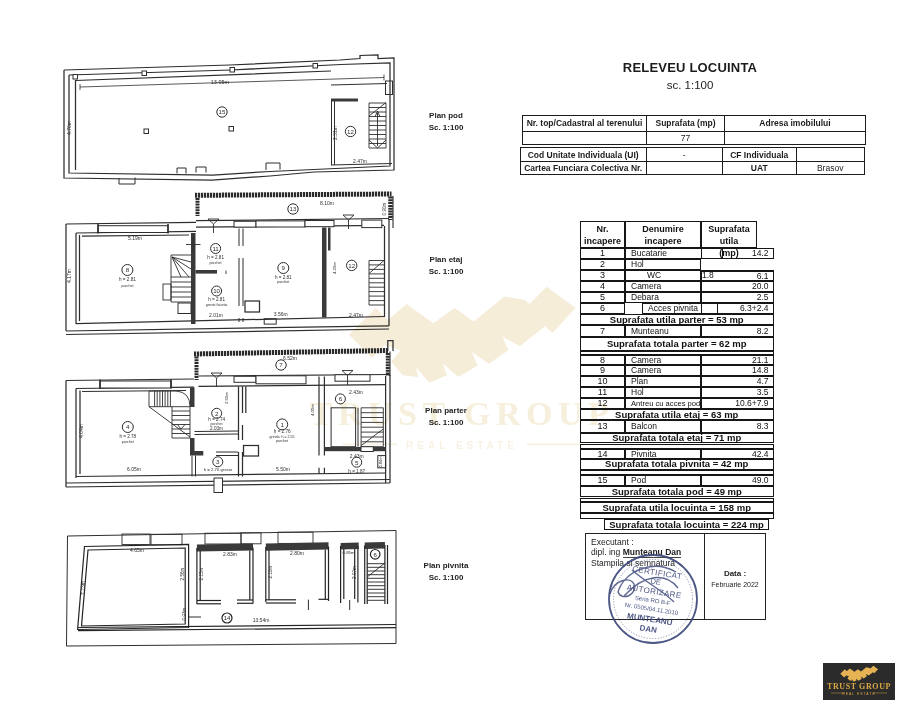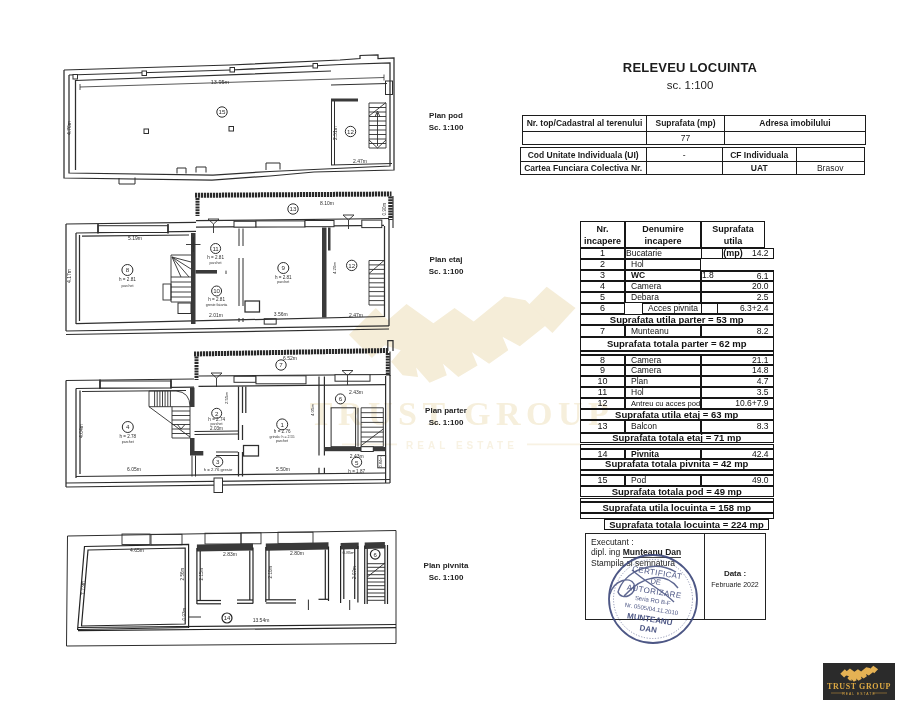--- a/index.html
+++ b/index.html
@@ -611,29 +611,29 @@
 <td style="border:1.4px solid #1c1c1c;width:71px;text-align:center;">UAT</td>
 <td style="border:1.4px solid #1c1c1c;text-align:center;font-weight:normal;">Brasov</td>
 </tr>
 </tbody>
     </table>
 </div>
 
 <div class="abs" style="left:0;top:0;z-index:3;">
 <div style="position:absolute;box-sizing:border-box;color:#111;left:580px;top:221px;width:45px;height:27px;border:1.3px solid #161616;font-size:9px;font-weight:bold;text-align:center;line-height:1.35;padding-top:1px;">Nr.<br>incapere</div>
     <div style="position:absolute;box-sizing:border-box;color:#111;left:625px;top:221px;width:76px;height:27px;border:1.3px solid #161616;font-size:9px;font-weight:bold;text-align:center;line-height:1.35;padding-top:1px;">Denumire<br>incapere</div>
-    <div style="position:absolute;box-sizing:border-box;color:#111;left:701px;top:221px;width:64px;height:27px;border:1.3px solid #161616;font-size:9px;font-weight:bold;text-align:center;line-height:1.35;padding-top:1px;">Suprafata utila<br>(mp)</div>
+    <div style="position:absolute;box-sizing:border-box;color:#111;left:701px;top:221px;width:56px;height:27px;border:1.3px solid #161616;font-size:9px;font-weight:bold;text-align:center;line-height:1.35;padding-top:1px;">Suprafata utila<br>(mp)</div>
     <div style="position:absolute;box-sizing:border-box;color:#111;left:580px;top:248px;width:45px;height:11px;border:1.3px solid #161616;font-size:9px;text-align:center;line-height:9px;">1</div>
-    <div style="position:absolute;box-sizing:border-box;color:#111;left:625px;top:248px;width:98px;height:11px;border:1.3px solid #161616;font-size:8.5px;line-height:9px;white-space:nowrap;overflow:hidden;">Bucatarie</div>
+    <div style="position:absolute;box-sizing:border-box;color:#111;left:625px;top:248px;width:98px;height:11px;border:1.3px solid #161616;font-size:8.5px;padding-left:5px;line-height:9px;white-space:nowrap;overflow:hidden;">Bucatarie</div>
     <div style="position:absolute;box-sizing:border-box;color:#111;left:701px;top:248px;width:72.5px;height:11px;border:1.3px solid #161616;font-size:8.5px;text-align:right;padding-right:4px;line-height:9px;">14.2</div>
     <div style="position:absolute;box-sizing:border-box;color:#111;left:580px;top:259px;width:45px;height:11px;border:1.3px solid #161616;font-size:9px;text-align:center;line-height:9px;">2</div>
     <div style="position:absolute;box-sizing:border-box;color:#111;left:625px;top:259px;width:76px;height:11px;border:1.3px solid #161616;font-size:8.5px;padding-left:5px;line-height:9px;white-space:nowrap;overflow:hidden;">Hol</div>
     <div style="position:absolute;box-sizing:border-box;color:#111;left:701px;top:259px;width:72.5px;height:11px;border:1.3px solid #161616;font-size:8.5px;text-align:right;padding-right:4px;line-height:9px;margin-top:12px;">6.1</div>
     <div style="position:absolute;box-sizing:border-box;color:#111;left:580px;top:270px;width:45px;height:11px;border:1.3px solid #161616;font-size:9px;text-align:center;line-height:9px;">3</div>
-    <div style="position:absolute;box-sizing:border-box;color:#111;left:625px;top:270px;width:76px;height:11px;border:1.3px solid #161616;font-size:8.5px;padding-left:5px;line-height:9px;white-space:nowrap;overflow:hidden;font-weight:bold;">WC</div>
+    <div style="position:absolute;box-sizing:border-box;color:#111;left:625px;top:270px;width:76px;height:11px;border:1.3px solid #161616;font-size:8.5px;padding-left:21px;line-height:9px;white-space:nowrap;overflow:hidden;">WC</div>
     <div style="position:absolute;box-sizing:border-box;color:#111;left:701px;top:270px;width:72.5px;height:11px;border:1.3px solid #161616;font-size:8.5px;text-align:left;padding-right:4px;line-height:9px;">1.8</div>
     <div style="position:absolute;box-sizing:border-box;color:#111;left:580px;top:281px;width:45px;height:10.5px;border:1.3px solid #161616;font-size:9px;text-align:center;line-height:8.5px;">4</div>
     <div style="position:absolute;box-sizing:border-box;color:#111;left:625px;top:281px;width:76px;height:10.5px;border:1.3px solid #161616;font-size:8.5px;padding-left:5px;line-height:8.5px;white-space:nowrap;overflow:hidden;">Camera</div>
     <div style="position:absolute;box-sizing:border-box;color:#111;left:701px;top:281px;width:72.5px;height:10.5px;border:1.3px solid #161616;font-size:8.5px;text-align:right;padding-right:4px;line-height:8.5px;">20.0</div>
     <div style="position:absolute;box-sizing:border-box;color:#111;left:580px;top:291.5px;width:45px;height:11px;border:1.3px solid #161616;font-size:9px;text-align:center;line-height:9px;">5</div>
     <div style="position:absolute;box-sizing:border-box;color:#111;left:625px;top:291.5px;width:76px;height:11px;border:1.3px solid #161616;font-size:8.5px;padding-left:5px;line-height:9px;white-space:nowrap;overflow:hidden;">Debara</div>
     <div style="position:absolute;box-sizing:border-box;color:#111;left:701px;top:291.5px;width:72.5px;height:11px;border:1.3px solid #161616;font-size:8.5px;text-align:right;padding-right:4px;line-height:9px;">2.5</div>
     <div style="position:absolute;box-sizing:border-box;color:#111;left:580px;top:302.5px;width:45px;height:11px;border:1.3px solid #161616;font-size:9px;text-align:center;line-height:9px;">6</div>
     <div style="position:absolute;box-sizing:border-box;color:#111;left:642px;top:302.5px;width:76px;height:11px;border:1.3px solid #161616;font-size:8.5px;padding-left:5px;line-height:9px;white-space:nowrap;overflow:hidden;">Acces pivnita</div>
     <div style="position:absolute;box-sizing:border-box;color:#111;left:701px;top:302.5px;width:72.5px;height:11px;border:1.3px solid #161616;font-size:8.5px;text-align:right;padding-right:4px;line-height:9px;">6.3+2.4</div>
@@ -658,21 +658,21 @@
     <div style="position:absolute;box-sizing:border-box;color:#111;left:580px;top:397.6px;width:45px;height:11px;border:1.3px solid #161616;font-size:9px;text-align:center;line-height:9px;">12</div>
     <div style="position:absolute;box-sizing:border-box;color:#111;left:625px;top:397.6px;width:76px;height:11px;border:1.3px solid #161616;font-size:7.6px;padding-left:5px;line-height:9px;white-space:nowrap;overflow:hidden;">Antreu cu acces pod</div>
     <div style="position:absolute;box-sizing:border-box;color:#111;left:701px;top:397.6px;width:72.5px;height:11px;border:1.3px solid #161616;font-size:8.5px;text-align:right;padding-right:4px;line-height:9px;">10.6+7.9</div>
     <div style="position:absolute;box-sizing:border-box;color:#111;left:580px;top:408.6px;width:193.5px;height:11.799999999999955px;border:1.3px solid #161616;font-size:9.5px;font-weight:bold;text-align:center;line-height:9.799999999999955px;">Suprafata utila etaj = 63 mp</div>
     <div style="position:absolute;box-sizing:border-box;color:#111;left:580px;top:420.4px;width:45px;height:12.5px;border:1.3px solid #161616;font-size:9px;text-align:center;line-height:10.5px;">13</div>
     <div style="position:absolute;box-sizing:border-box;color:#111;left:625px;top:420.4px;width:76px;height:12.5px;border:1.3px solid #161616;font-size:8.5px;padding-left:5px;line-height:10.5px;white-space:nowrap;overflow:hidden;">Balcon</div>
     <div style="position:absolute;box-sizing:border-box;color:#111;left:701px;top:420.4px;width:72.5px;height:12.5px;border:1.3px solid #161616;font-size:8.5px;text-align:right;padding-right:4px;line-height:10.5px;">8.3</div>
     <div style="position:absolute;box-sizing:border-box;color:#111;left:580px;top:432.9px;width:193.5px;height:10.600000000000023px;border:1.3px solid #161616;font-size:9.5px;font-weight:bold;text-align:center;line-height:8.600000000000023px;">Suprafata totala etaj = 71 mp</div>
     <div style="position:absolute;box-sizing:border-box;color:#111;left:580px;top:443.5px;width:193.5px;height:5.100000000000023px;border:1.3px solid #161616;"></div>
     <div style="position:absolute;box-sizing:border-box;color:#111;left:580px;top:448.6px;width:45px;height:10.799999999999955px;border:1.3px solid #161616;font-size:9px;text-align:center;line-height:8.799999999999955px;">14</div>
-    <div style="position:absolute;box-sizing:border-box;color:#111;left:625px;top:448.6px;width:76px;height:10.799999999999955px;border:1.3px solid #161616;font-size:8.5px;padding-left:5px;line-height:8.799999999999955px;white-space:nowrap;overflow:hidden;font-weight:bold;">Pivnita</div>
+    <div style="position:absolute;box-sizing:border-box;color:#111;left:625px;top:448.6px;width:76px;height:10.799999999999955px;border:1.3px solid #161616;font-size:8.5px;padding-left:5px;line-height:8.799999999999955px;white-space:nowrap;overflow:hidden;">Pivnita</div>
     <div style="position:absolute;box-sizing:border-box;color:#111;left:701px;top:448.6px;width:72.5px;height:10.799999999999955px;border:1.3px solid #161616;font-size:8.5px;text-align:right;padding-right:4px;line-height:8.799999999999955px;">42.4</div>
     <div style="position:absolute;box-sizing:border-box;color:#111;left:580px;top:459.4px;width:193.5px;height:10.600000000000023px;border:1.3px solid #161616;font-size:9.5px;font-weight:bold;text-align:center;line-height:8.600000000000023px;">Suprafata totala pivnita = 42 mp</div>
     <div style="position:absolute;box-sizing:border-box;color:#111;left:580px;top:470px;width:193.5px;height:4.5px;border:1.3px solid #161616;"></div>
     <div style="position:absolute;box-sizing:border-box;color:#111;left:580px;top:474.5px;width:45px;height:11.899999999999977px;border:1.3px solid #161616;font-size:9px;text-align:center;line-height:9.899999999999977px;">15</div>
     <div style="position:absolute;box-sizing:border-box;color:#111;left:625px;top:474.5px;width:76px;height:11.899999999999977px;border:1.3px solid #161616;font-size:8.5px;padding-left:5px;line-height:9.899999999999977px;white-space:nowrap;overflow:hidden;">Pod</div>
     <div style="position:absolute;box-sizing:border-box;color:#111;left:701px;top:474.5px;width:72.5px;height:11.899999999999977px;border:1.3px solid #161616;font-size:8.5px;text-align:right;padding-right:4px;line-height:9.899999999999977px;">49.0</div>
     <div style="position:absolute;box-sizing:border-box;color:#111;left:580px;top:486.4px;width:193.5px;height:11.100000000000023px;border:1.3px solid #161616;font-size:9.5px;font-weight:bold;text-align:center;line-height:9.100000000000023px;">Suprafata totala pod = 49 mp</div>
     <div style="position:absolute;box-sizing:border-box;color:#111;left:580px;top:497.5px;width:193.5px;height:4.699999999999989px;border:1.3px solid #161616;"></div>
     <div style="position:absolute;box-sizing:border-box;color:#111;left:580px;top:502.2px;width:193.5px;height:11.199999999999989px;border:1.3px solid #161616;font-size:9.5px;font-weight:bold;text-align:center;line-height:9.199999999999989px;">Suprafata utila locuinta = 158 mp</div>
     <div style="position:absolute;box-sizing:border-box;color:#111;left:580px;top:513.4px;width:193.5px;height:5.2000000000000455px;border:1.3px solid #161616;"></div>

